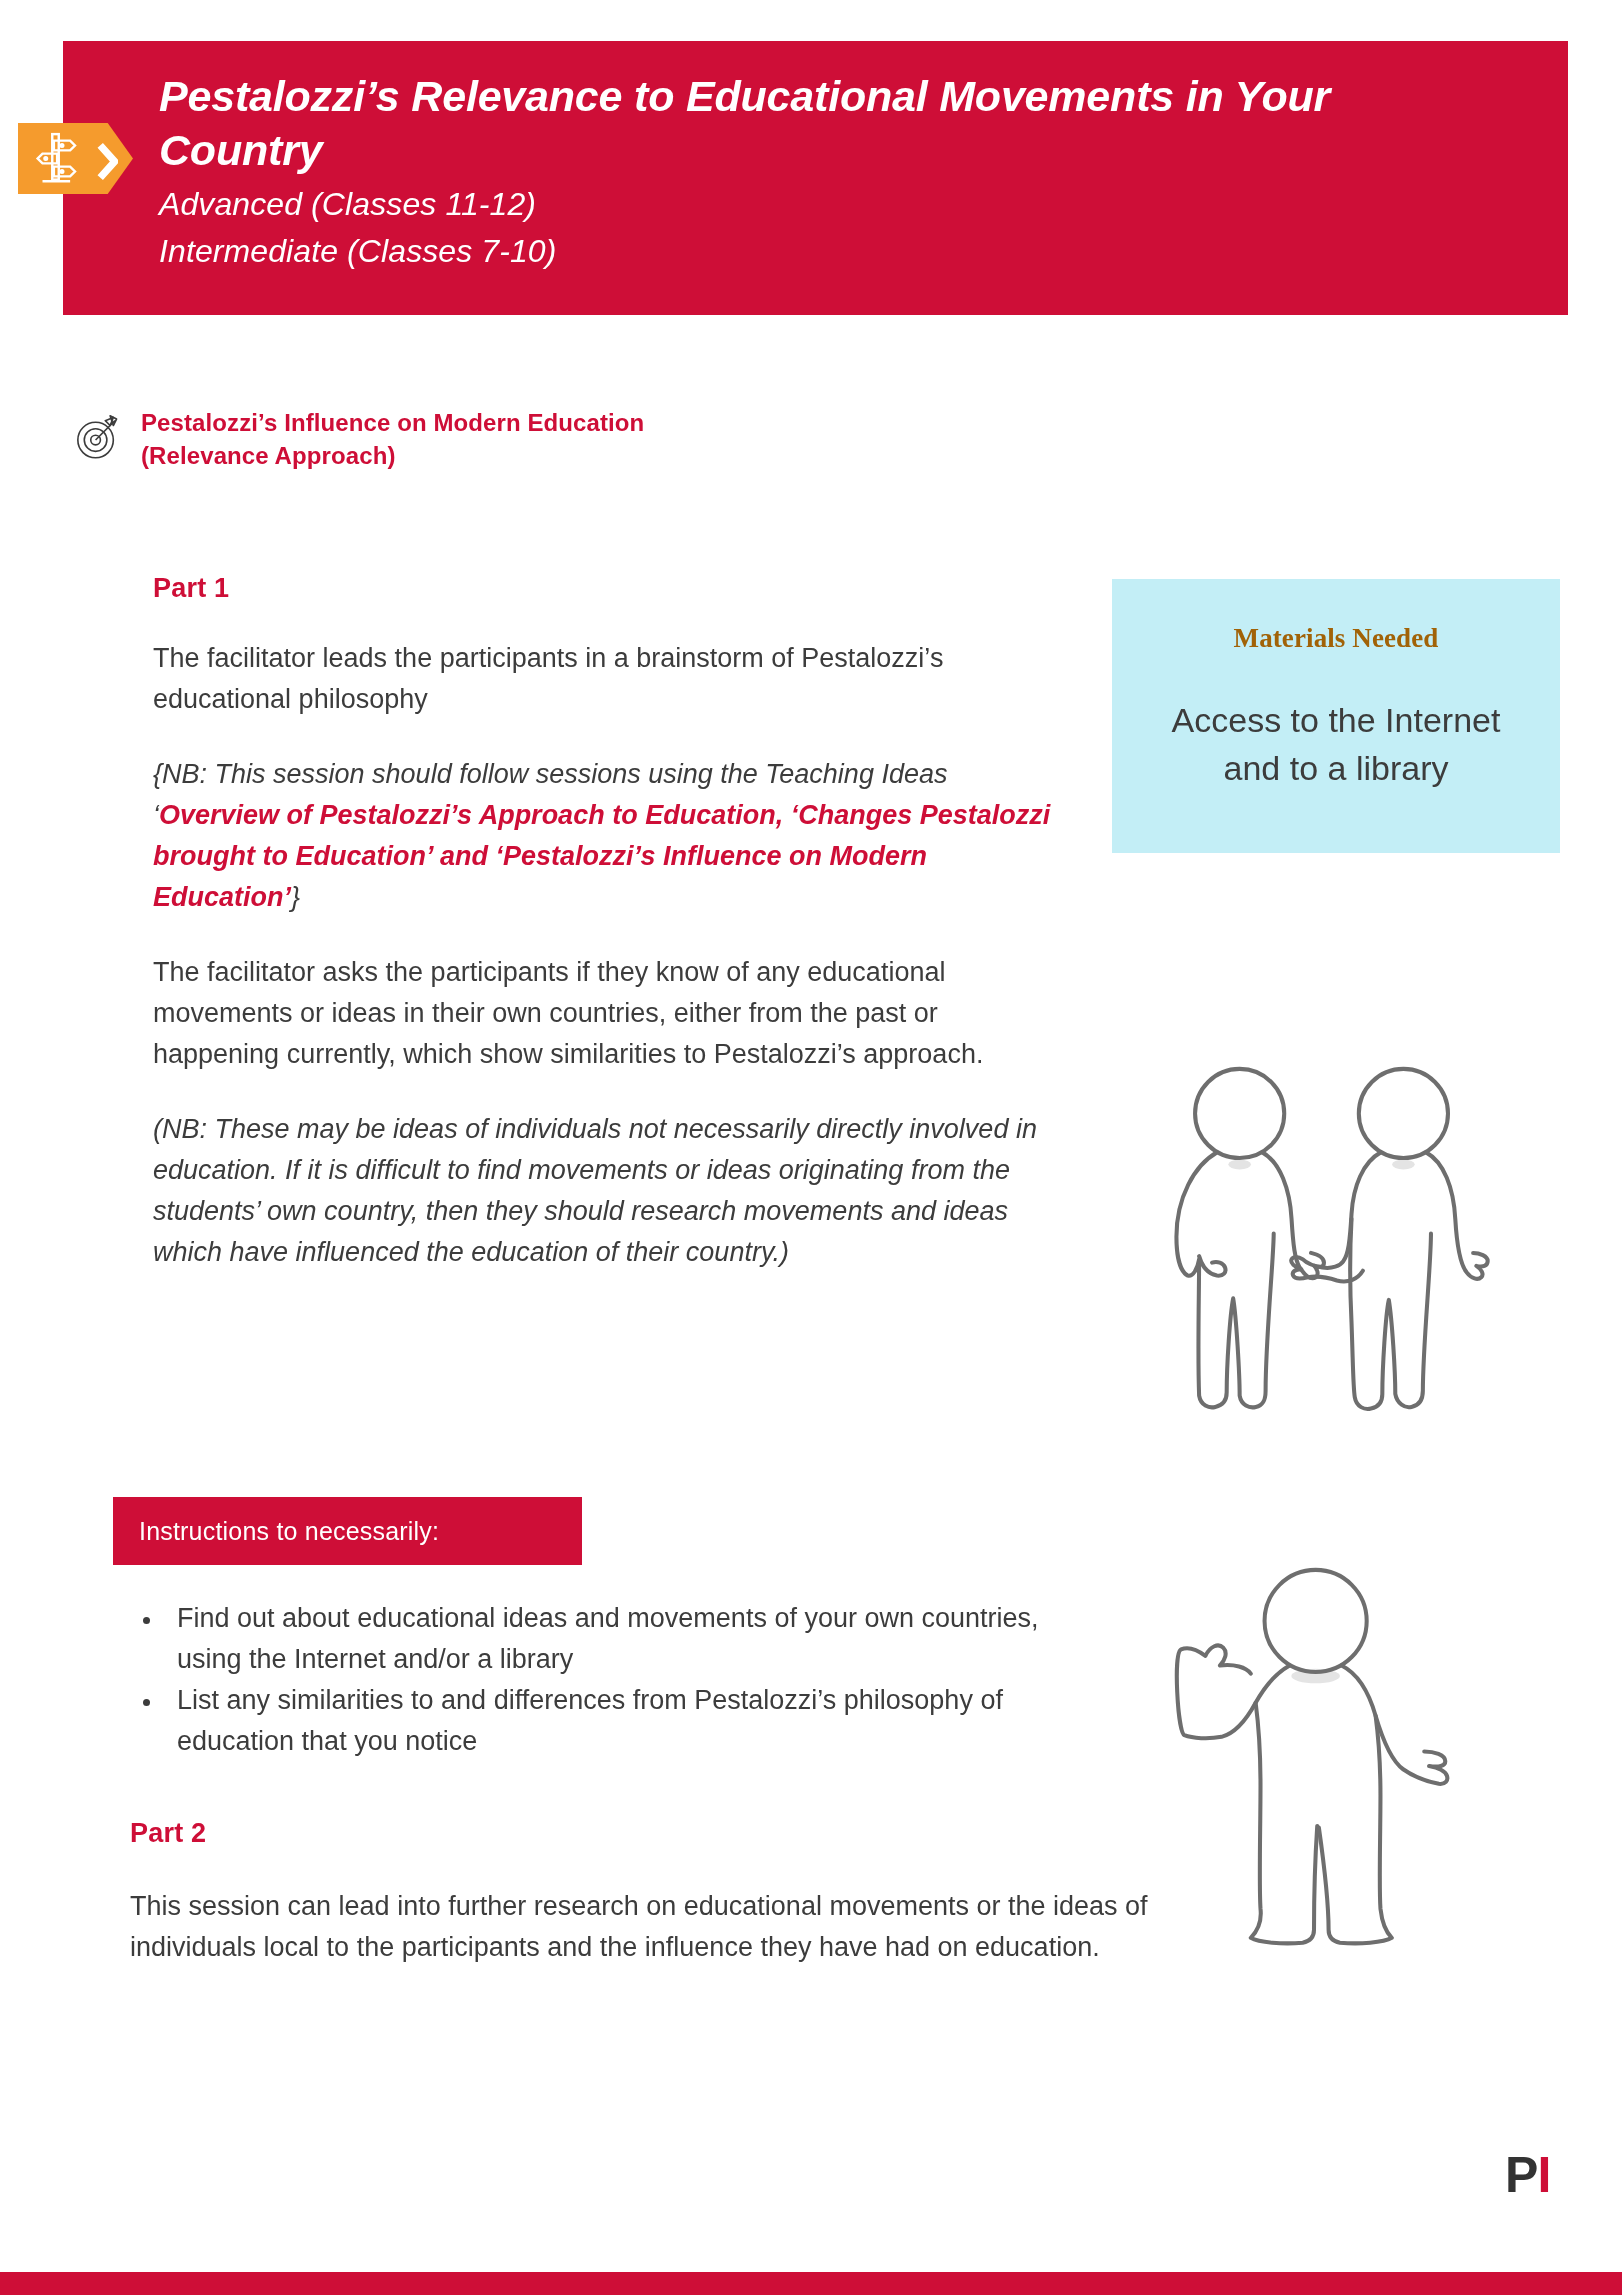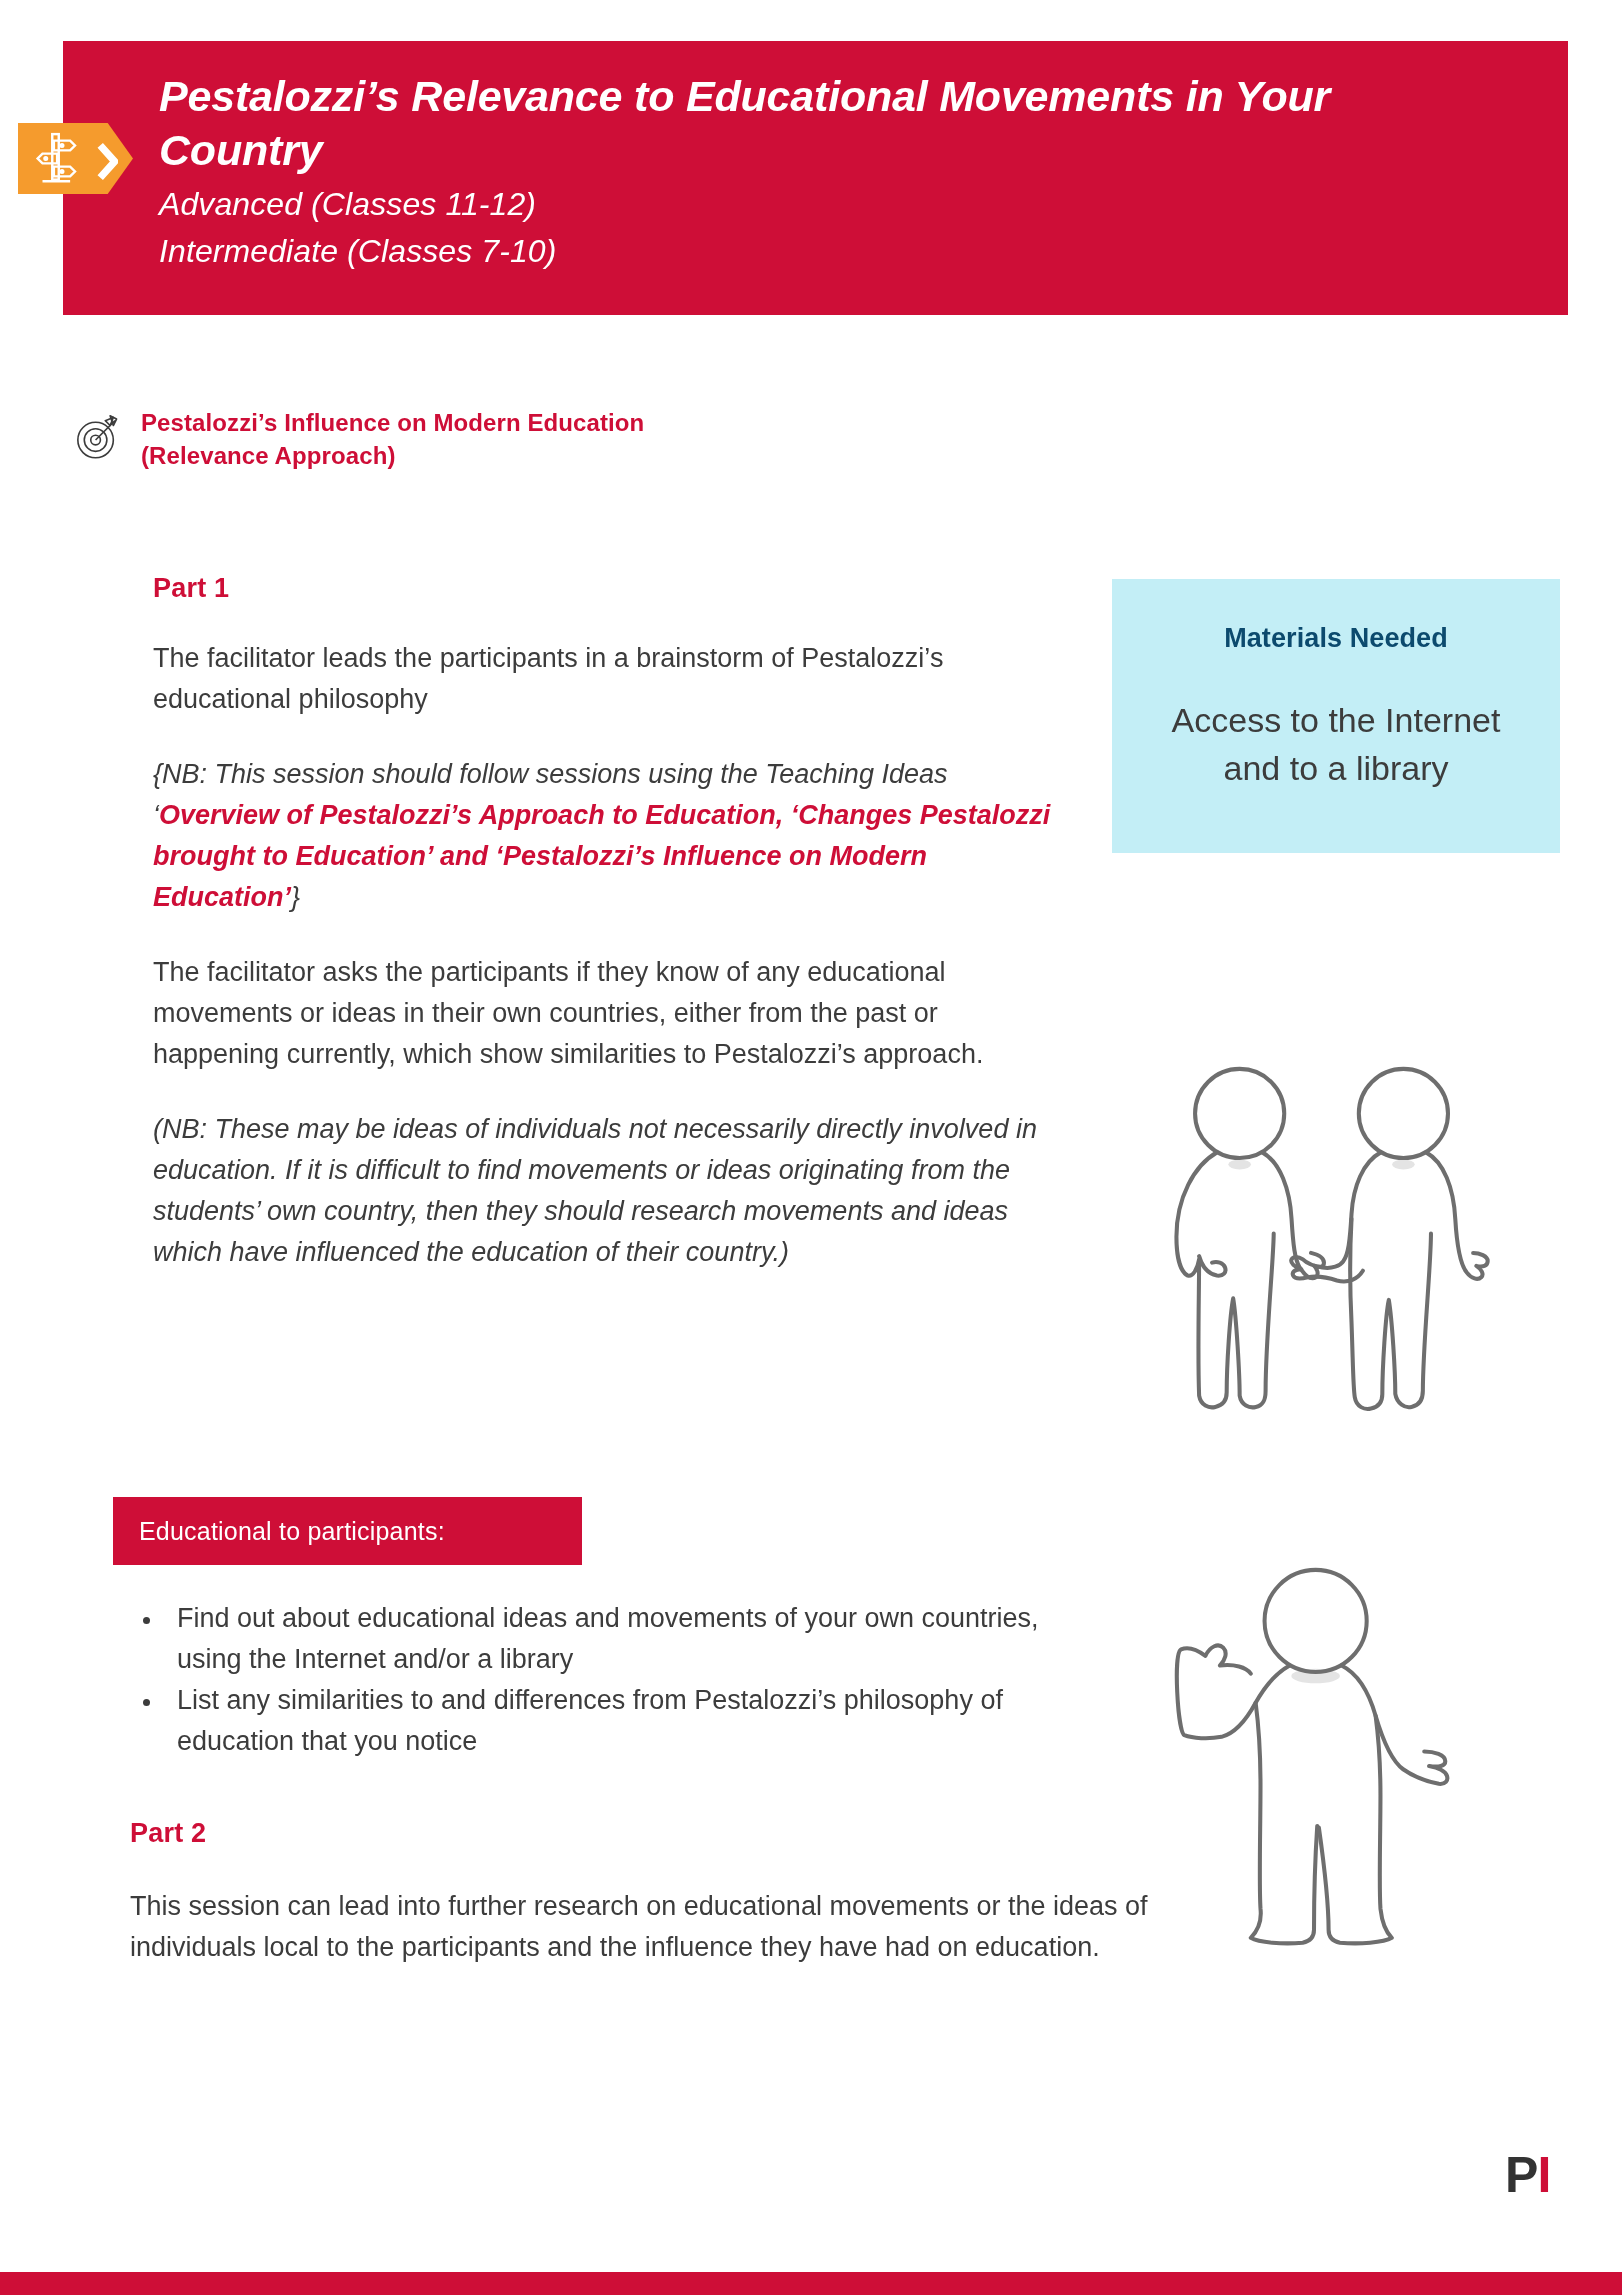--- a/index.html
+++ b/index.html
@@ -134,22 +134,23 @@
     height: 274px;
     background: #c3eef6;
     display: flex;
     flex-direction: column;
     align-items: center;
     padding-top: 44px;
   }
   .materials-title {
     font-size: 27px;
     font-weight: 700;
-    color: #0c4a6e;
+    color: #a16207;
     letter-spacing: 0.1px;
+    font-family: Liberation Serif, serif;
   }
   .materials-text {
     margin-top: 42px;
     font-size: 34px;
     line-height: 1.42;
     color: #3c3c3c;
     text-align: center;
     font-weight: 300;
     max-width: 349px;
   }
@@ -334,21 +335,21 @@
                C284 396 288 330 292 312
                C296 336 300 400 300 428 C302 440 312 446 320 444 C330 442 334 434 334 424
                C334 368 344 270 344 230"></path>
       <path d="M338 130 C360 142 372 174 374 212 C376 246 380 268 388 278
                C394 286 402 288 406 284 C410 280 406 274 400 270
                C408 272 414 270 414 264 C414 258 404 254 396 254"></path>
     </svg>
   </div>
 
   <div class="instr-banner">
-    <span class="instr-banner-text">Educational to participants:</span>
+    <span class="instr-banner-text">Instructions to necessarily:</span>
   </div>
 
   <ul class="bullets">
     <li>Find out about educational ideas and movements of your own countries, using the Internet and/or a library</li>
     <li>List any similarities to and differences from Pestalozzi’s philosophy of education that you notice</li>
   </ul>
 
   <div class="illo-one">
     <svg width="308" height="414" viewBox="0 0 380 510" fill="none" stroke="#6e6e6e" stroke-width="5" stroke-linecap="round" stroke-linejoin="round">
       <ellipse cx="192" cy="165" rx="30" ry="9" fill="#e4e4e4" stroke="none"></ellipse>

